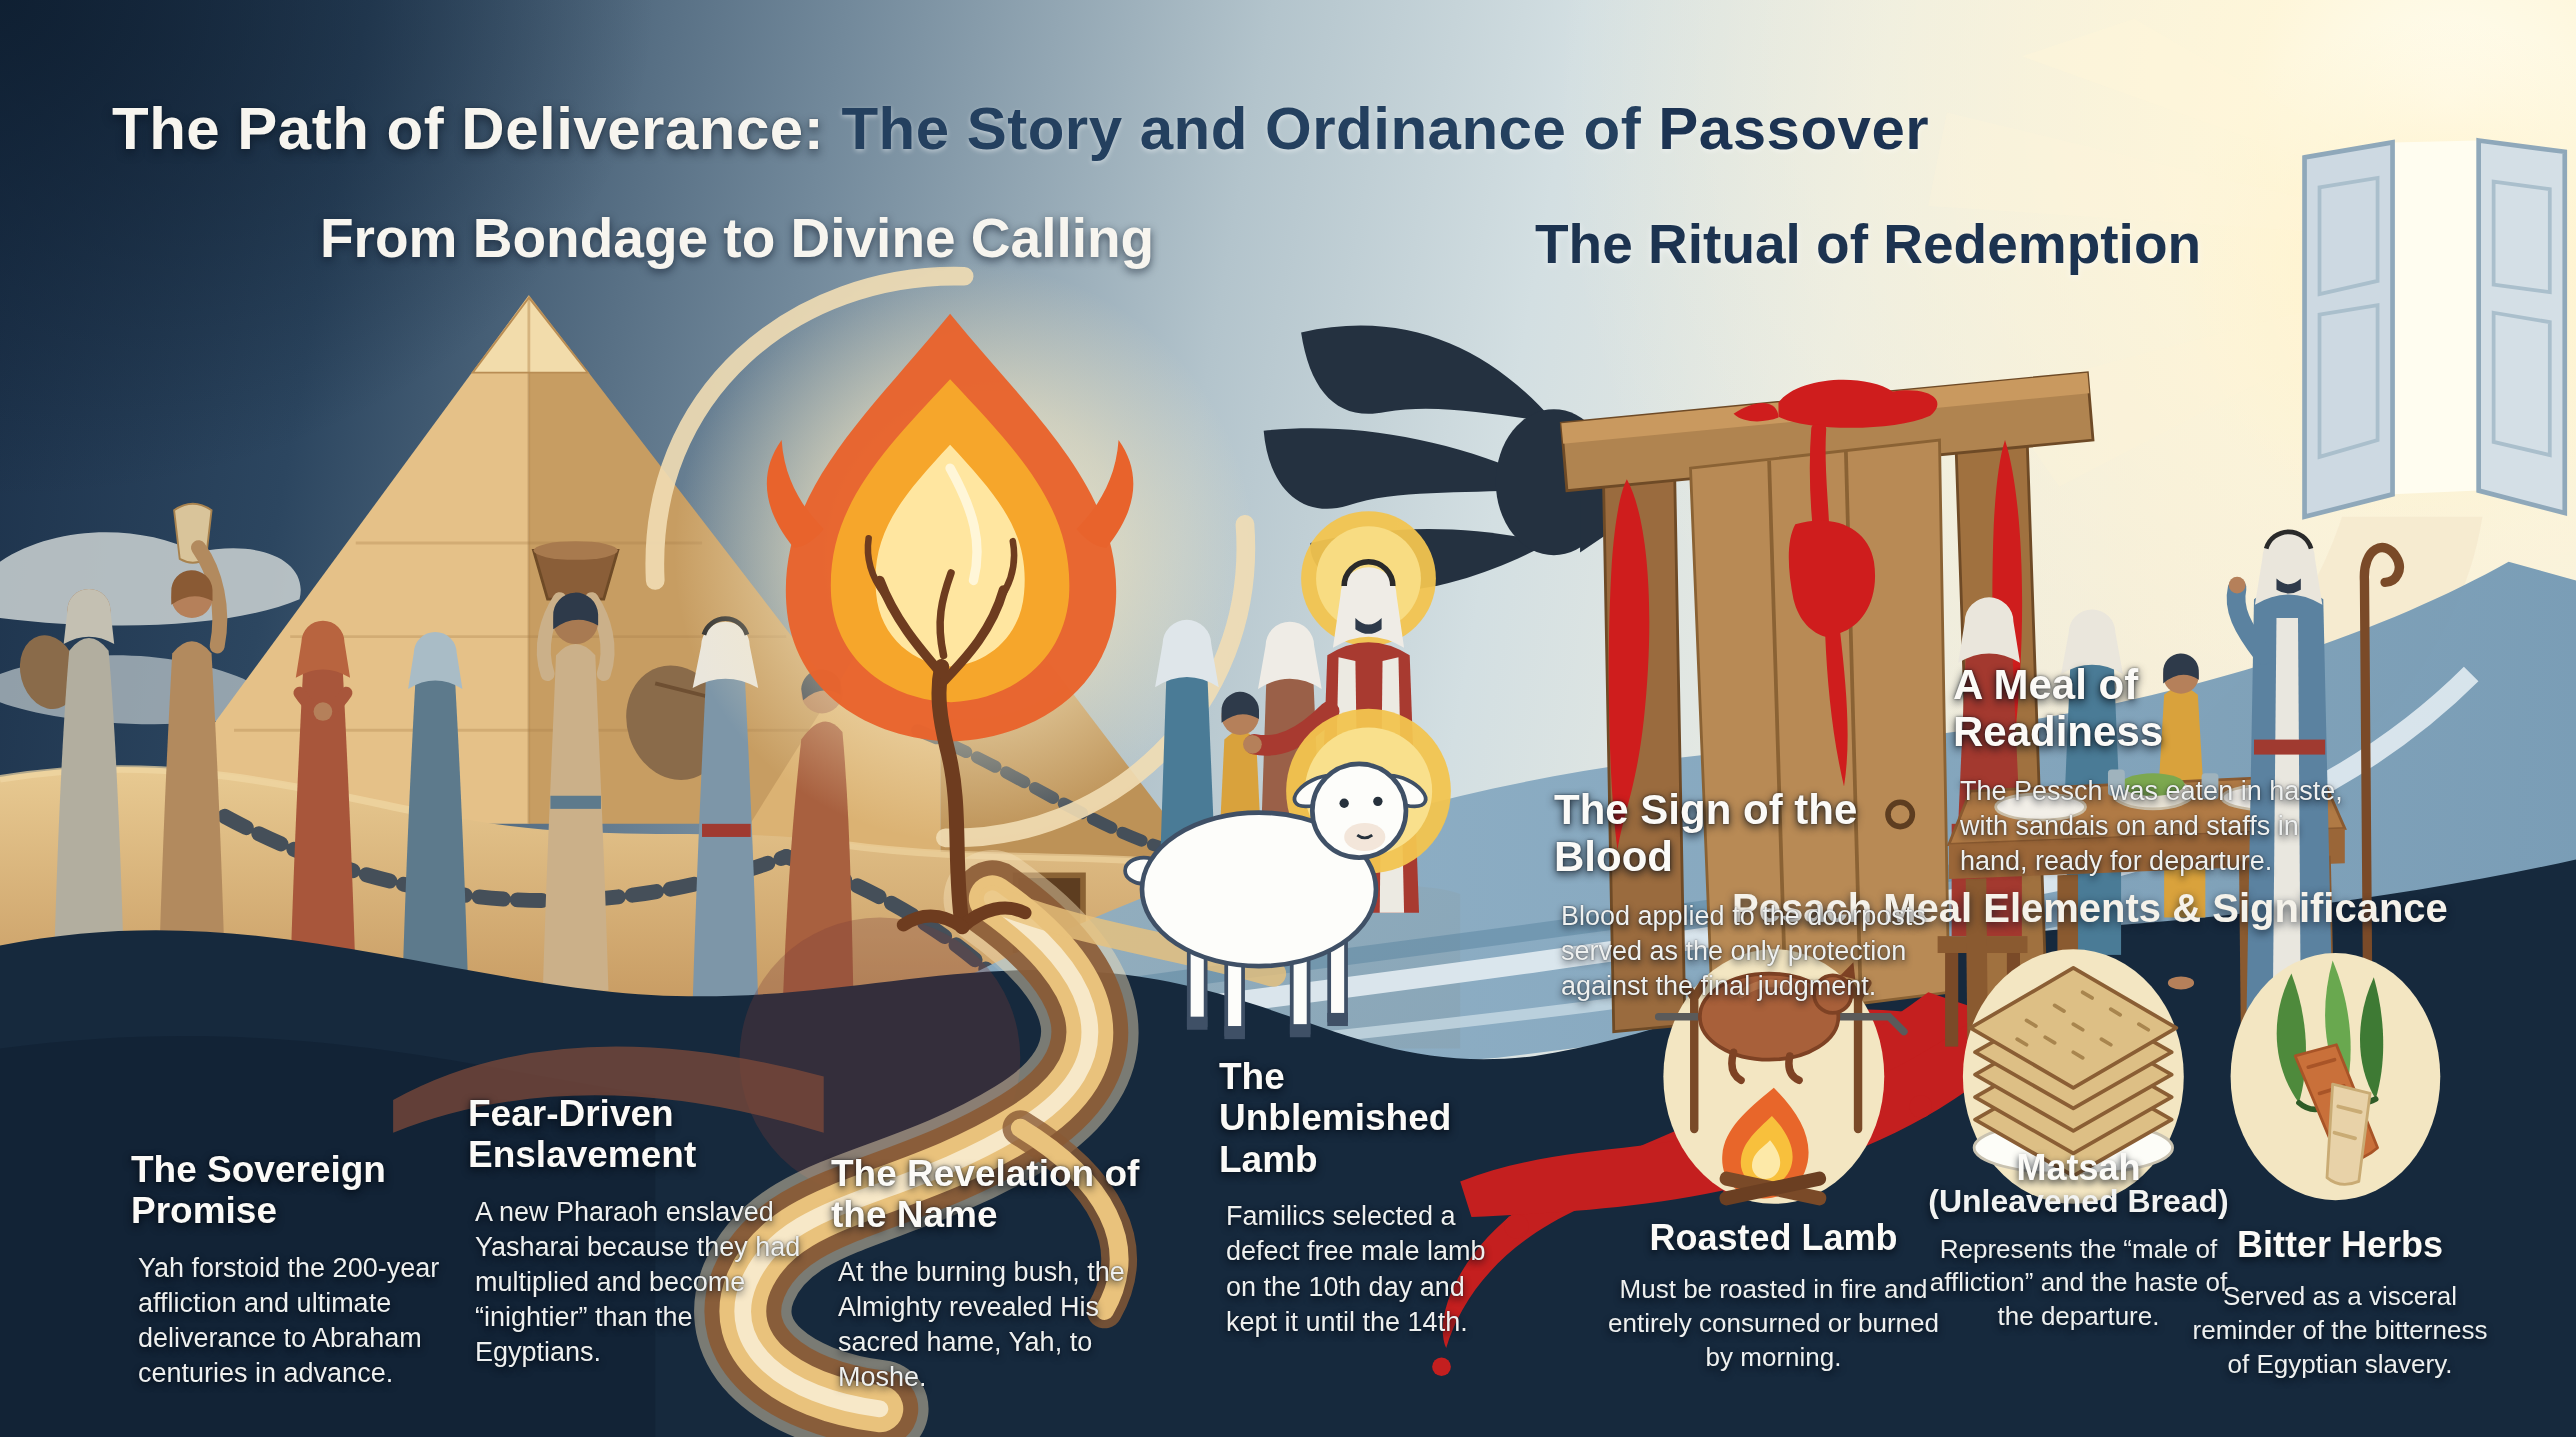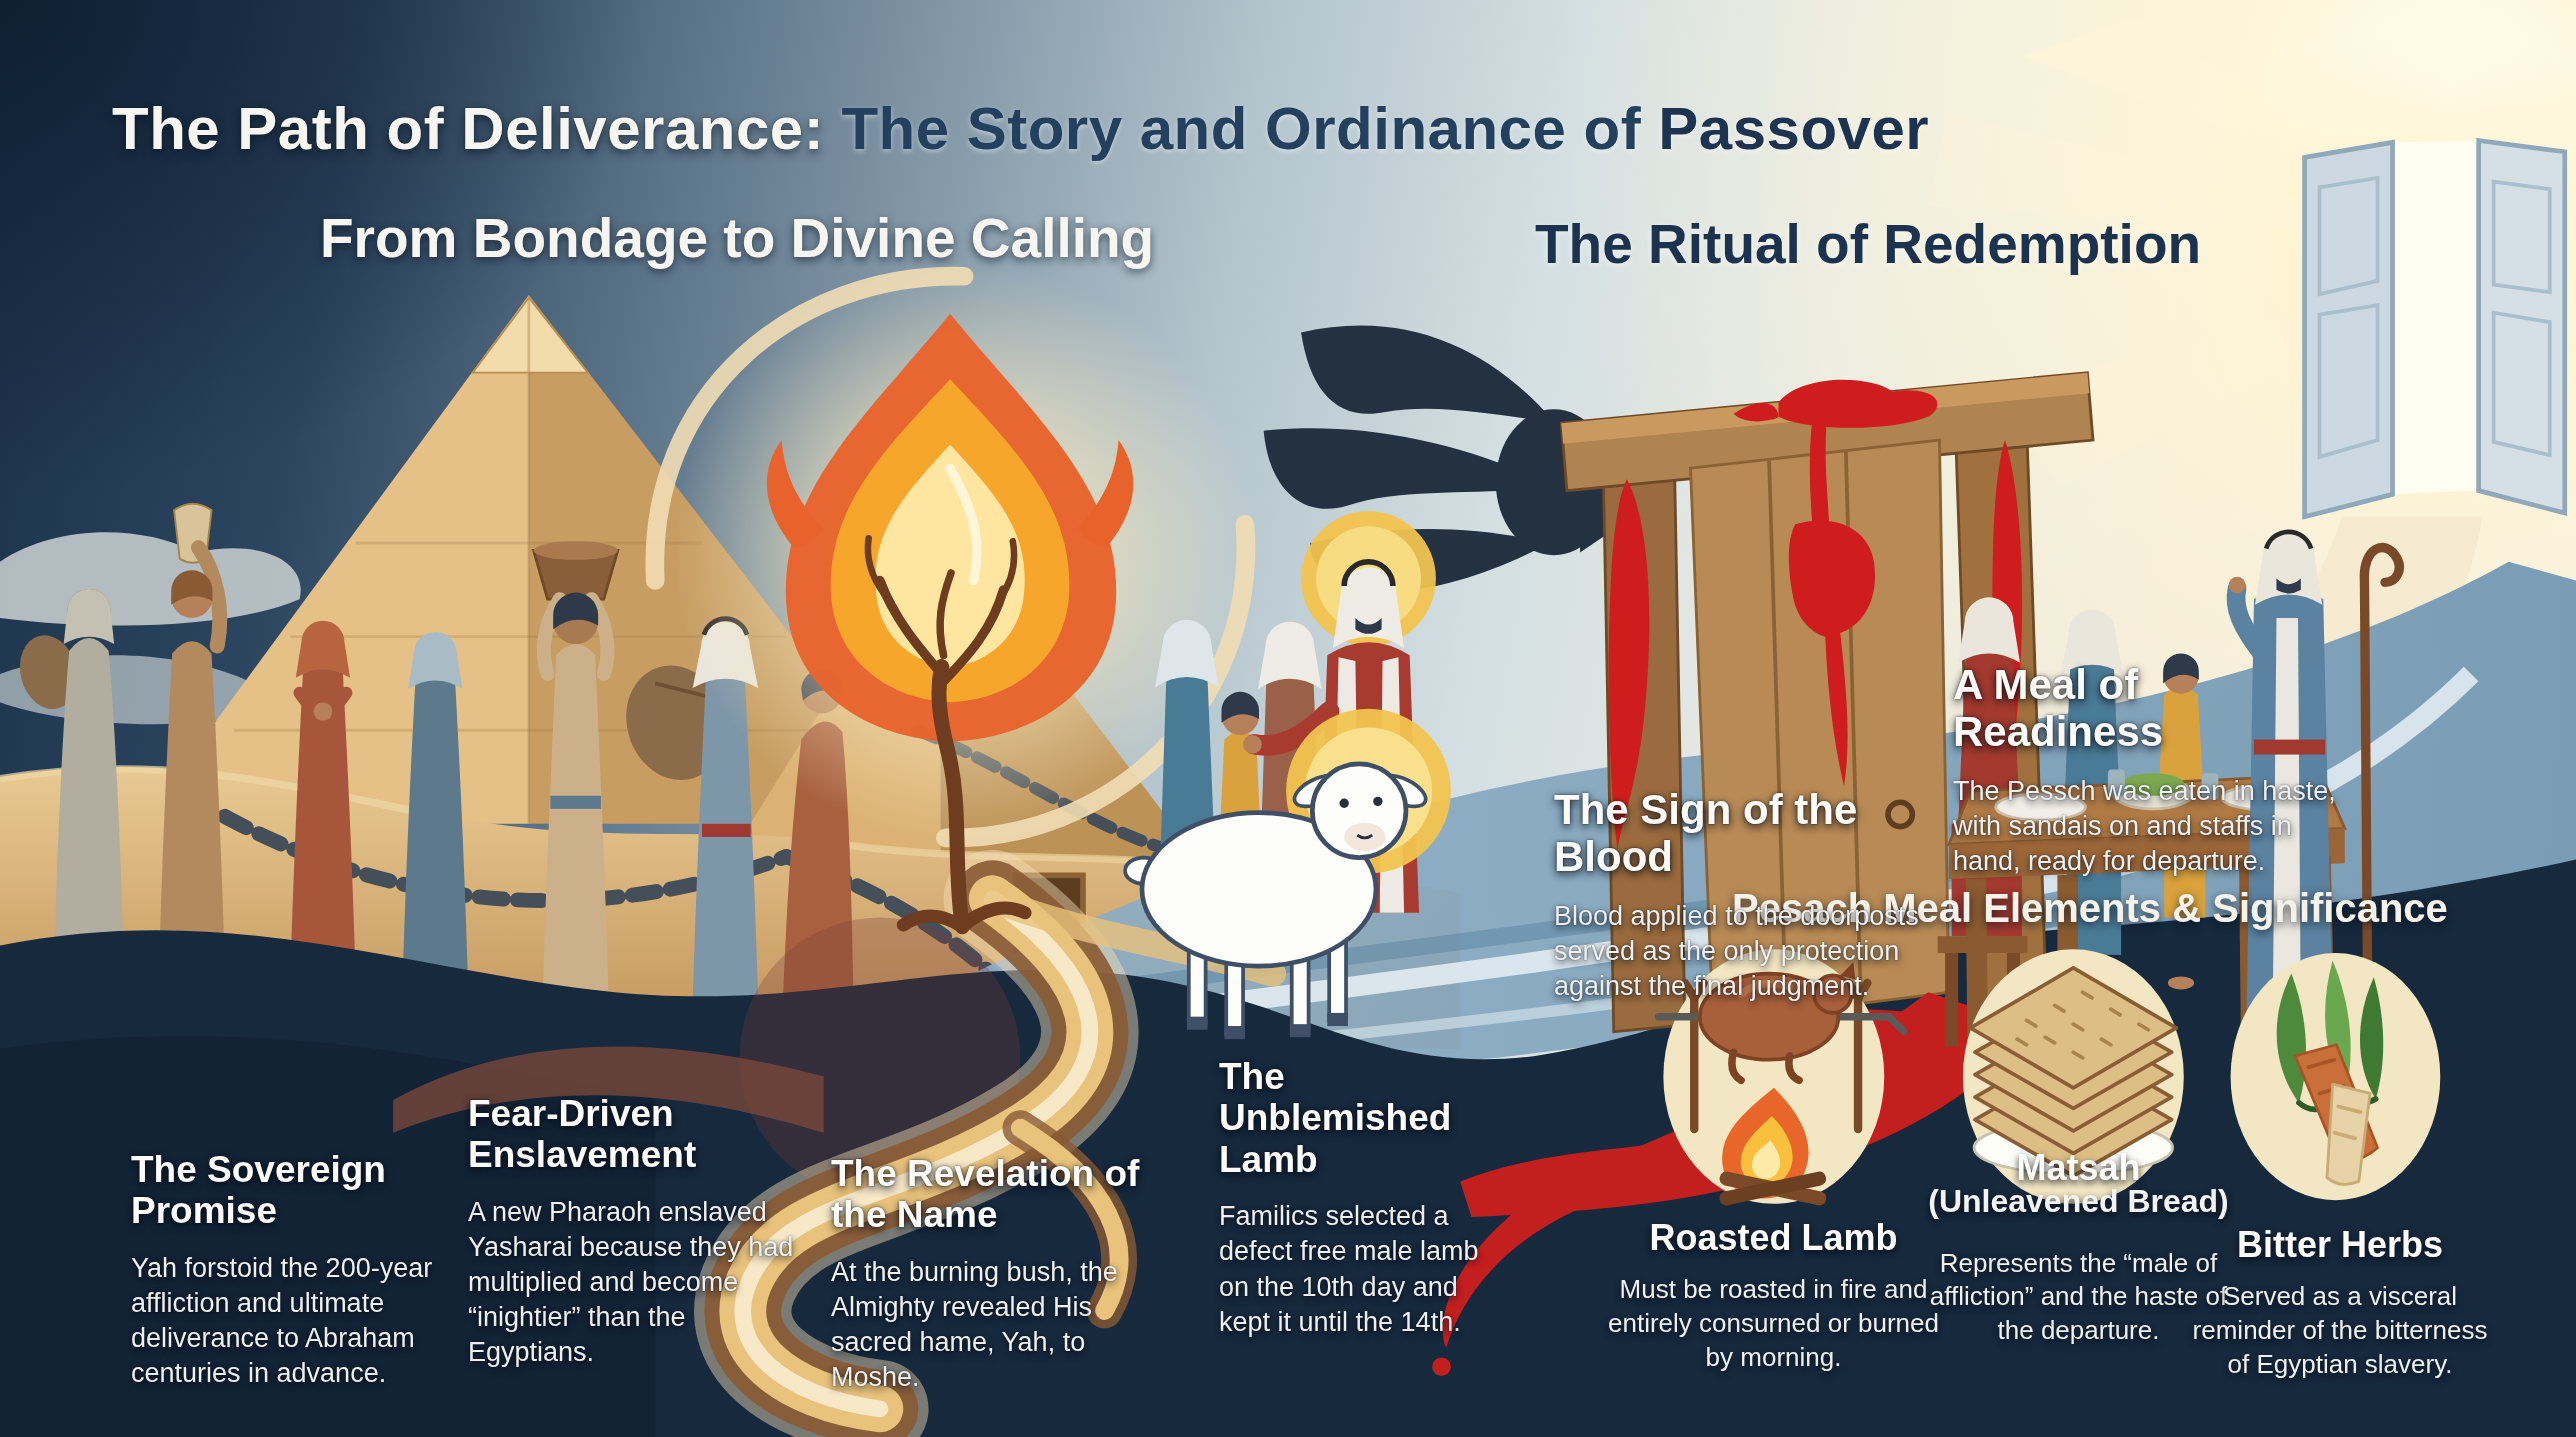--- a/index.html
+++ b/index.html
@@ -17,26 +17,26 @@
   .t-mid{color:#24405f;text-shadow:0 1.9px 5.6px rgba(255,255,255,.45);}
   .t-emph{color:#1c3352;font-weight:800;text-shadow:0 1.9px 5.6px rgba(255,255,255,.45);}
   .sec-header{position:absolute;font-size:55px;font-weight:bold;white-space:nowrap;}
   .sec-left{left:320px;top:206px;color:#f7f5ef;text-shadow:0 2.8px 8.4px rgba(10,22,38,.65);}
   .sec-right{left:1535px;top:212px;color:#1c3350;text-shadow:0 1.9px 7.5px rgba(255,255,255,.55);}
   .sec-meal{left:1732px;top:886px;color:#f5f2ea;font-size:40px;text-shadow:0 2.8px 8.4px rgba(8,18,32,.75);}
   .story-block{position:absolute;color:#f2f3f2;}
   .story-title{margin:0 0 19px 0;font-size:37px;line-height:1.12;font-weight:bold;color:#fbfaf7;
     text-shadow:0 2.8px 8.4px rgba(4,10,20,.85),0 0 2.8px rgba(4,10,20,.6);}
   .story-title.lg{font-size:42px;margin-top:32px;}
-  .story-body{margin:0;font-size:27px;line-height:1.3;color:#eef0ef;
+  .story-body{margin:7px;font-size:27px;line-height:1.3;color:#eef0ef;
     text-shadow:0 2.8px 7.5px rgba(4,10,20,.8),0 0 1.9px rgba(4,10,20,.55);}
   .meal-caption{position:absolute;text-align:center;color:#f2f3f2;}
   .meal-title{margin:0 0 15px 0;font-size:36px;line-height:1.15;font-weight:bold;color:#fbfaf7;
     text-shadow:0 2.8px 7.5px rgba(4,10,20,.85);}
-  .meal-title2{font-size:32px;font-weight:bold;margin-top:-9.4px;margin-bottom:27px;
+  .meal-title2{font-size:32px;font-weight:bold;margin-top:-9.4px;margin-bottom:13px;
     text-shadow:0 2.8px 7.5px rgba(4,10,20,.85);}
   .meal-body{margin:0;font-size:26px;line-height:1.3;color:#eef0ef;
     text-shadow:0 2.8px 7.5px rgba(4,10,20,.8);}
 </style>
 </head>
 <body>
 
 <div class="canvas">
   <div class="bg-corner-tl"></div>
   <div class="bg-corner-bl"></div>

